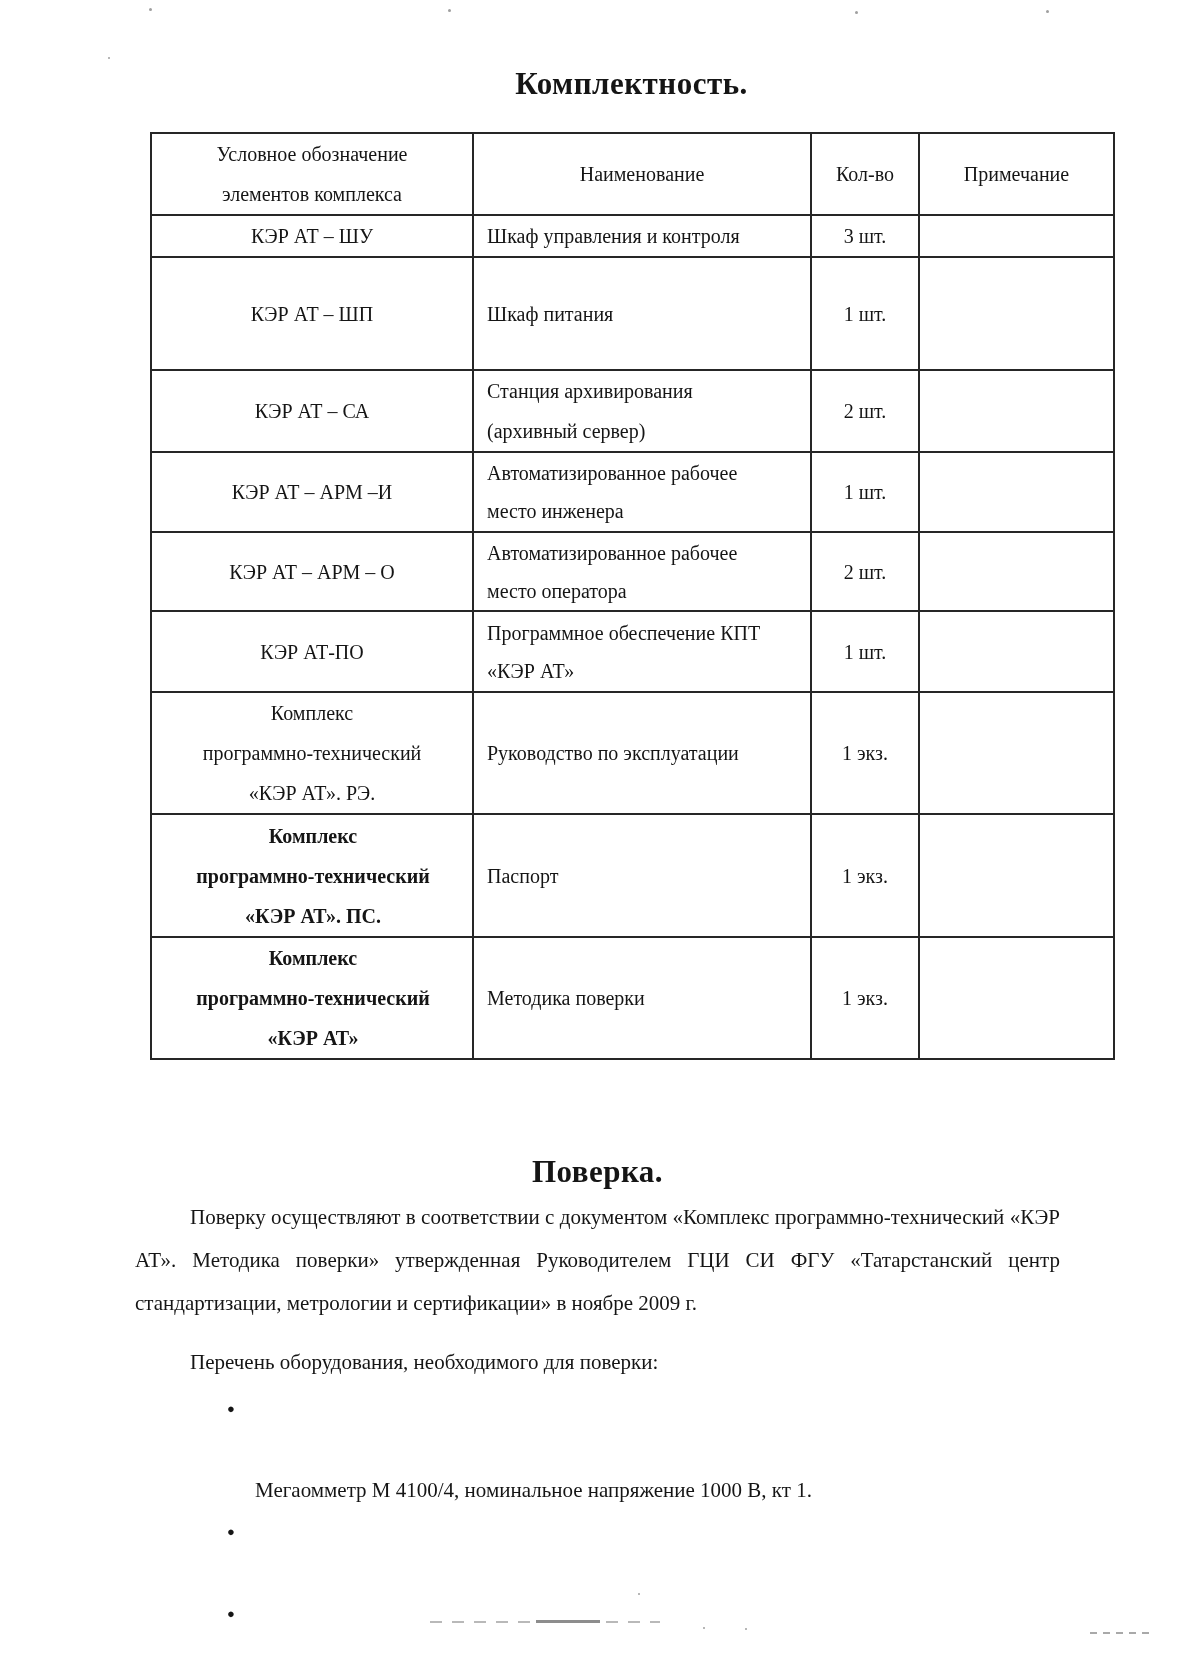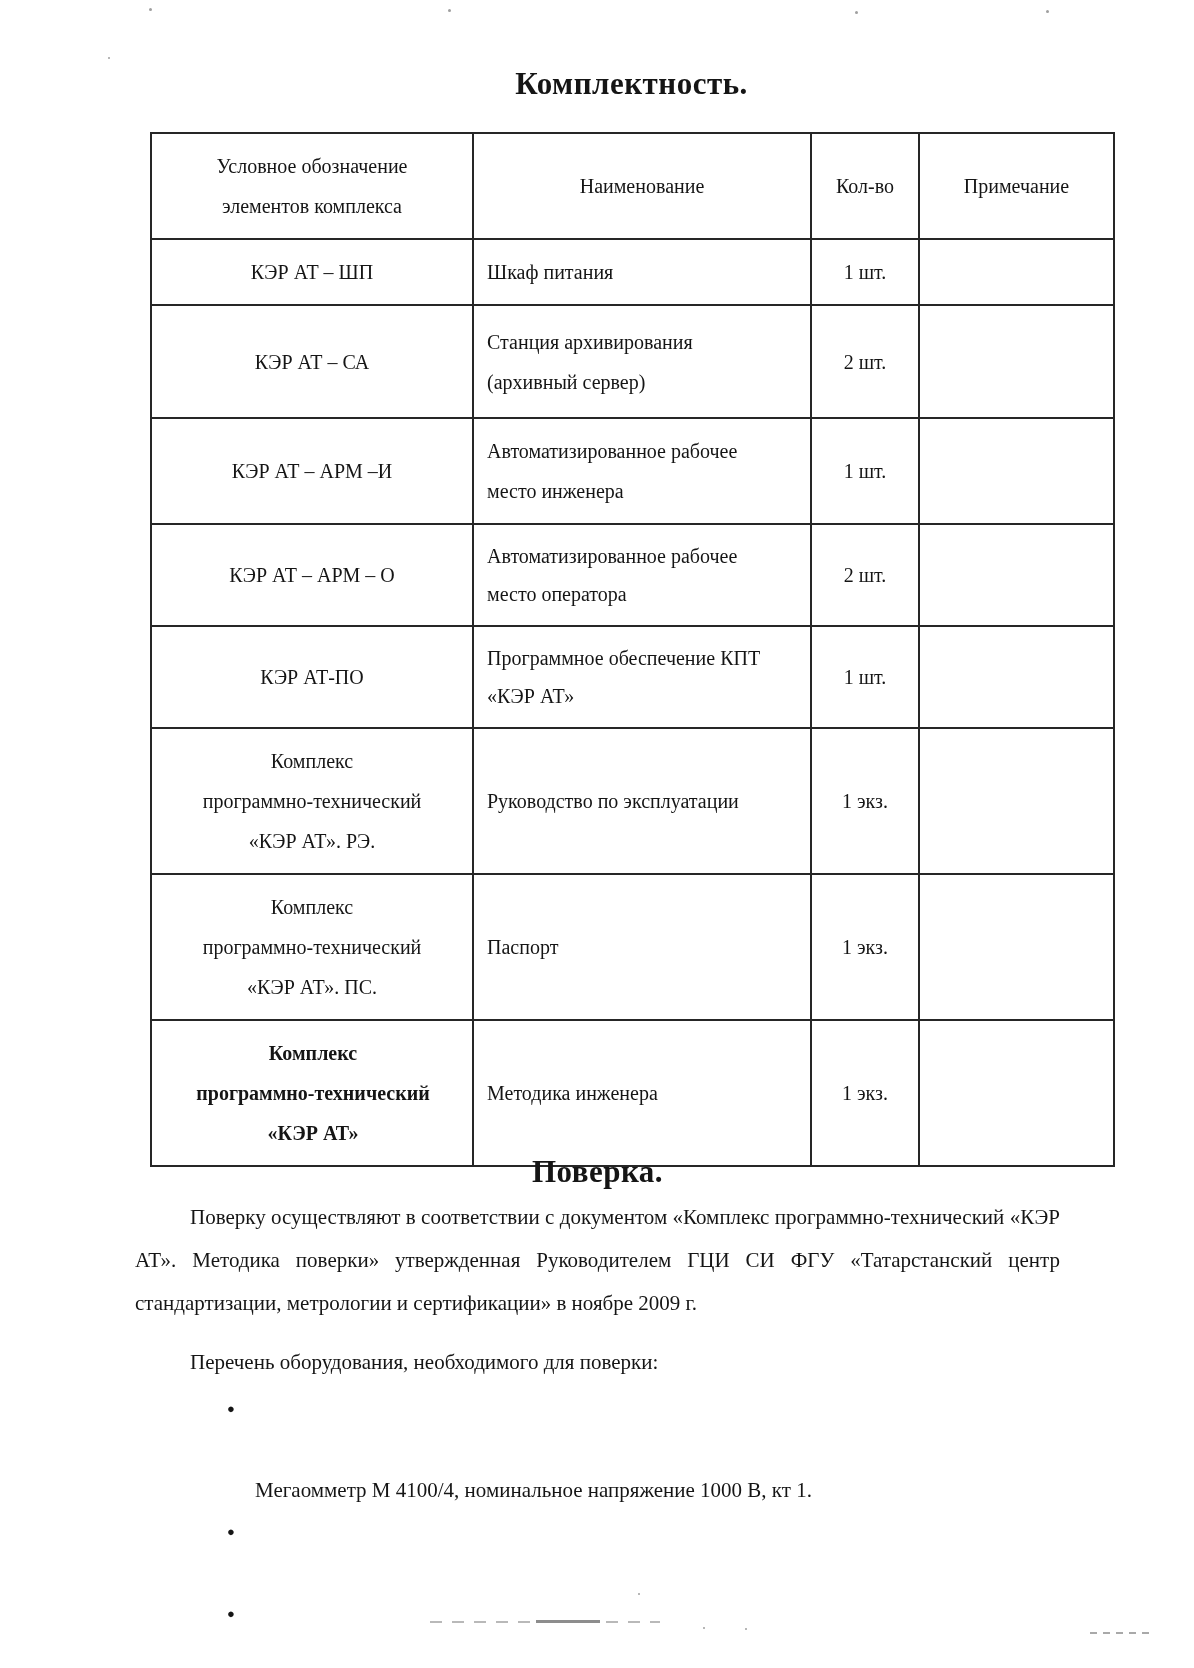--- a/index.html
+++ b/index.html
@@ -46,21 +46,21 @@
   table.compl col.c3 { width: 108px; }
   table.compl col.c4 { width: 195px; }
 
   table.compl th, table.compl td {
     border: 2px solid #262626;
     font-size: 20px;
     font-weight: normal;
     line-height: 40px;
     vertical-align: middle;
     text-align: center;
-    padding: 12px 10px;
+    padding: 0 10px;
     white-space: pre-line;
     overflow: hidden;
   }
   table.compl td.cell-name { text-align: left; padding-left: 13px; }
   table.compl thead tr { height: 79px; }
   table.compl tbody tr:nth-child(1)  { height: 40px; }
   table.compl tbody tr:nth-child(2)  { height: 113px; }
   table.compl tbody tr:nth-child(3)  { height: 65px; }
   table.compl tbody tr:nth-child(4)  { height: 80px; }
   table.compl tbody tr:nth-child(5)  { height: 79px; }
@@ -157,20 +157,26 @@
       <tr>
         <th>Условное обозначение
 элементов комплекса</th>
         <th>Наименование</th>
         <th>Кол-во</th>
         <th>Примечание</th>
       </tr>
     </thead>
     <tbody>
       <tr>
+        <td class="cell-designation">КЭР АТ – ШУ</td>
+        <td class="cell-name">Шкаф управления и контроля</td>
+        <td class="cell-qty">3 шт.</td>
+        <td class="cell-note"></td>
+      </tr>
+      <tr>
         <td class="cell-designation">КЭР АТ – ШП</td>
         <td class="cell-name">Шкаф питания</td>
         <td class="cell-qty">1 шт.</td>
         <td class="cell-note"></td>
       </tr>
       <tr>
         <td class="cell-designation">КЭР АТ – СА</td>
         <td class="cell-name">Станция архивирования
 (архивный сервер)</td>
         <td class="cell-qty">2 шт.</td>
@@ -210,21 +216,21 @@
 программно-технический
 «КЭР АТ». ПС.</td>
         <td class="cell-name">Паспорт</td>
         <td class="cell-qty">1 экз.</td>
         <td class="cell-note"></td>
       </tr>
       <tr>
         <td class="cell-designation">Комплекс
 программно-технический
 «КЭР АТ»</td>
-        <td class="cell-name">Методика инженера</td>
+        <td class="cell-name">Методика поверки</td>
         <td class="cell-qty">1 экз.</td>
         <td class="cell-note"></td>
       </tr>
     </tbody>
   </table>
 
   <div class="sec-title" id="title-verification">Поверка.</div>
 
   <div id="verif-paragraph">Поверку осуществляют в соответствии с документом «Комплекс программно-технический «КЭР АТ». Методика поверки» утвержденная Руководителем ГЦИ СИ ФГУ «Татарстанский центр стандартизации, метрологии и сертификации» в ноябре 2009 г.</div>
 

